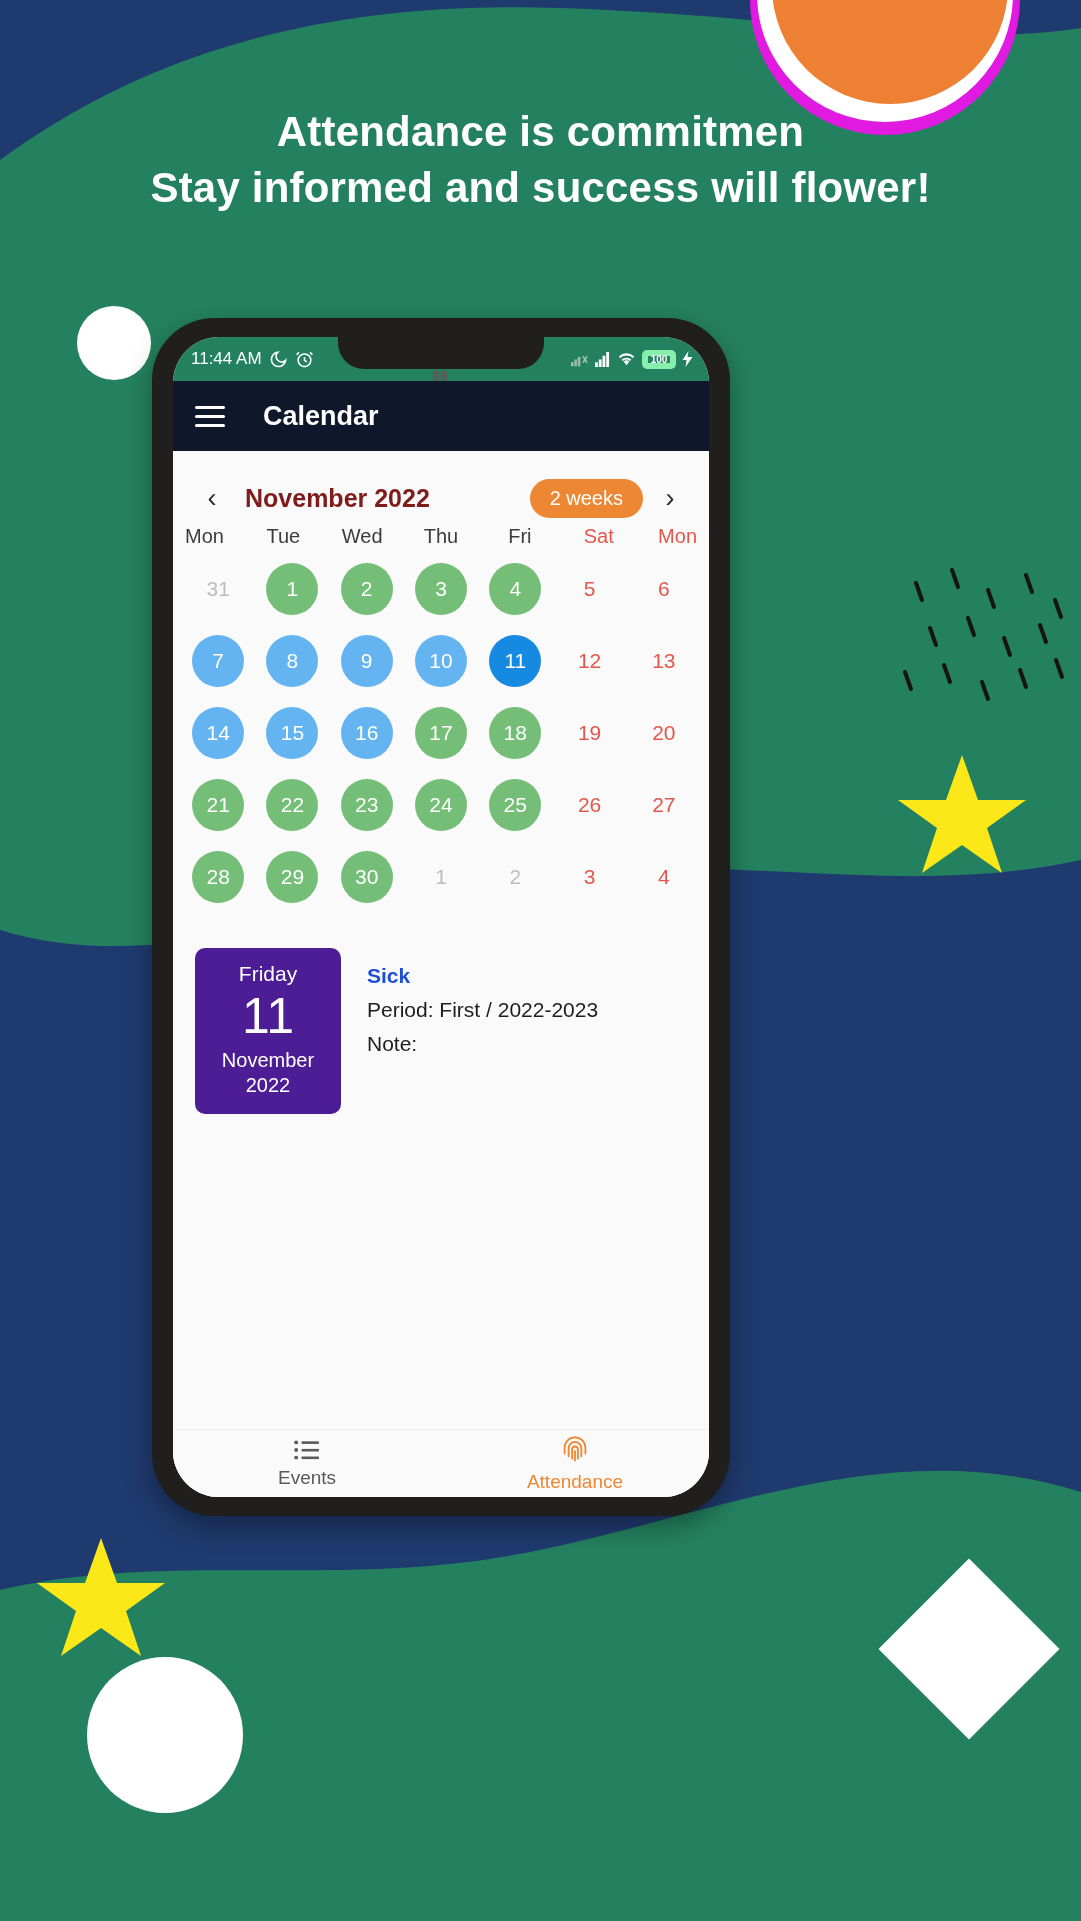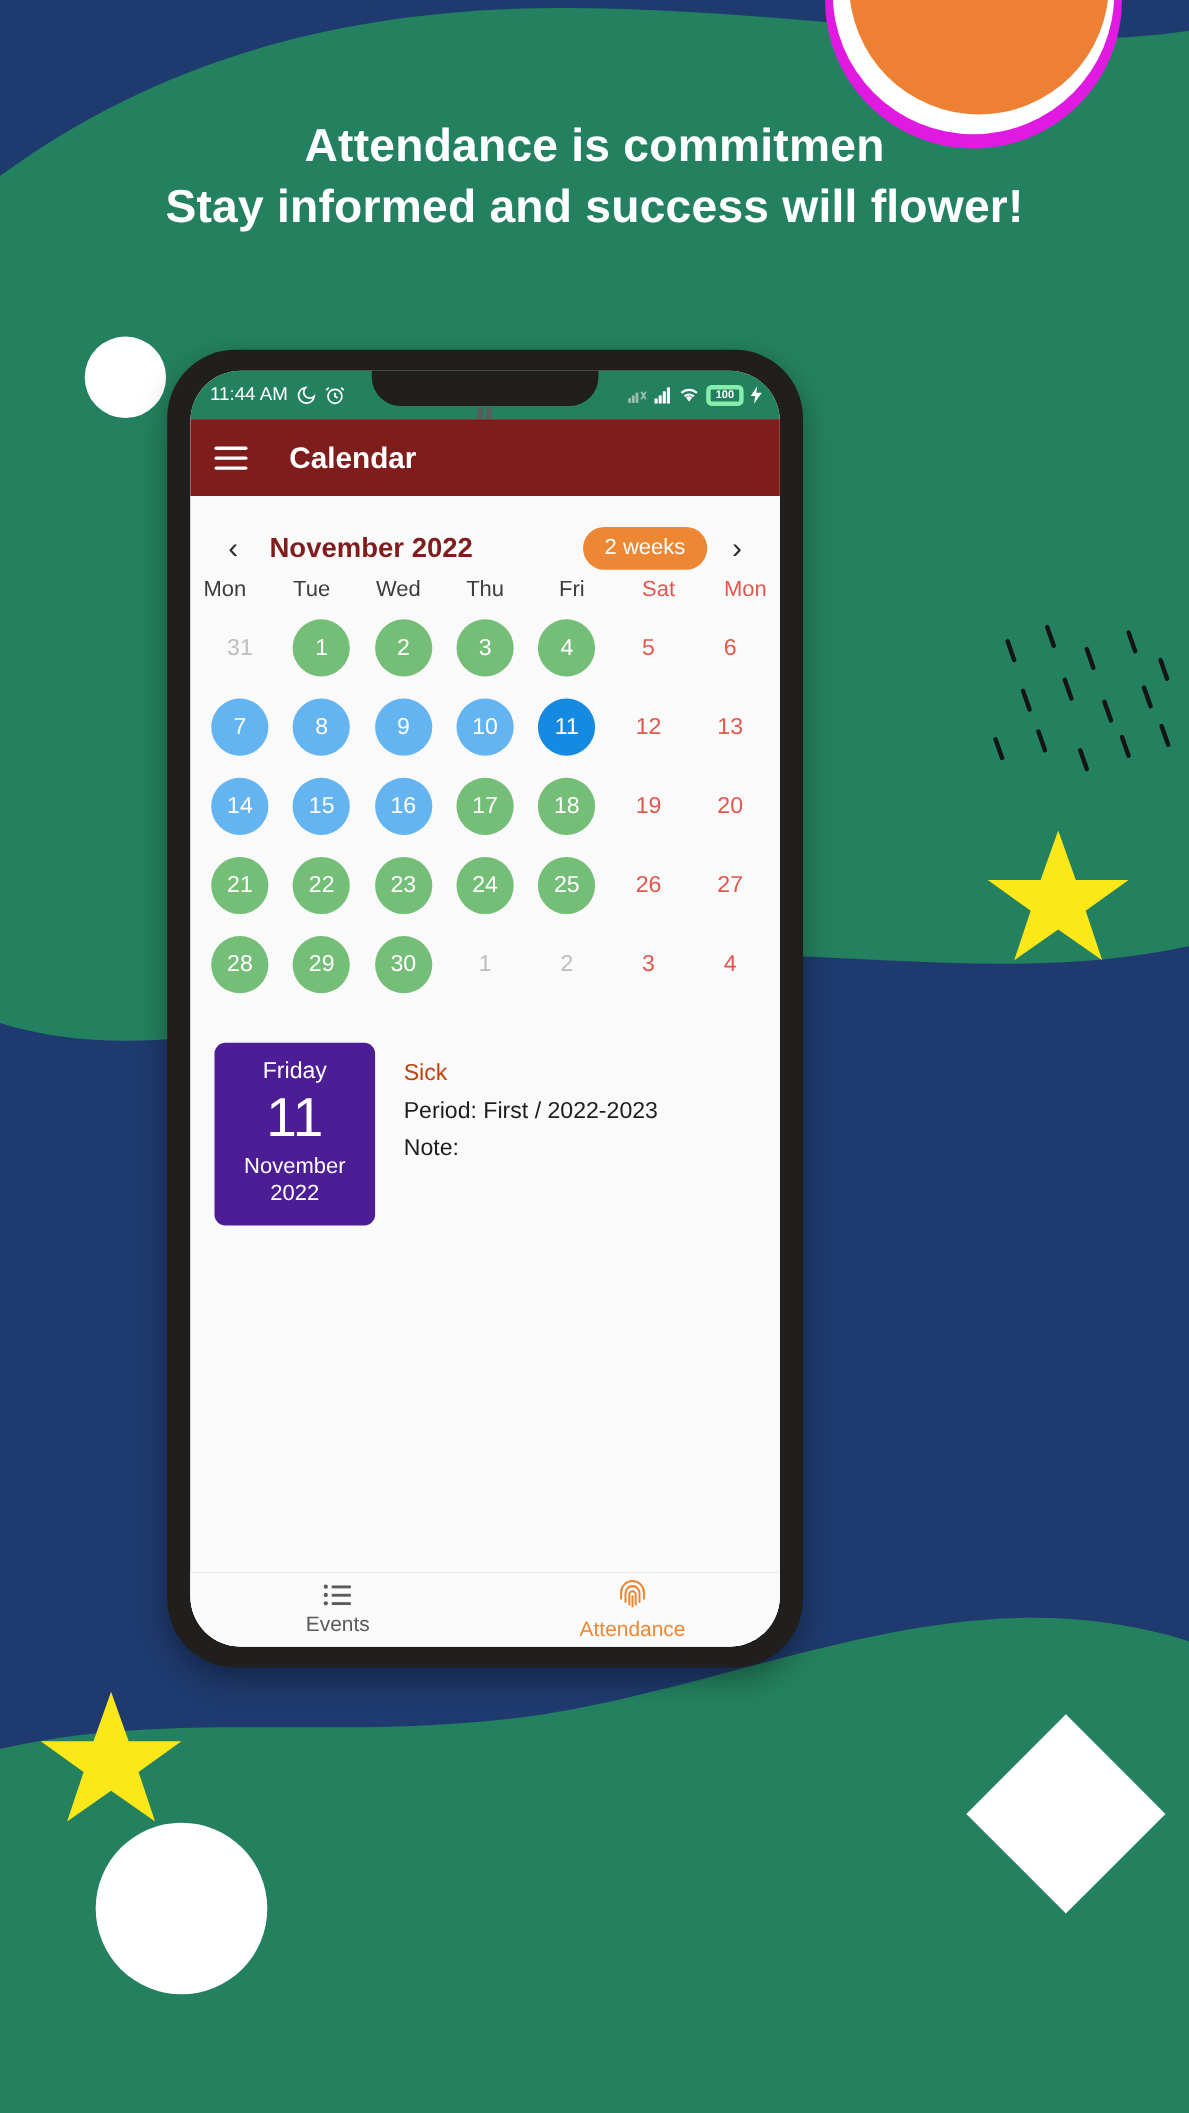--- a/index.html
+++ b/index.html
@@ -52,28 +52,28 @@
     top:-20px; width:206px; height:52px;
     background:#211f1e; border-radius:0 0 26px 26px;
     z-index:4;
   }
   .notch-dots {
     position:absolute; left:50%; top:30px; transform:translateX(-50%);
     color:#5b5b5b; font-size:13px; letter-spacing:1px; z-index:5;
   }
   .bat {
     display:inline-flex; align-items:center; justify-content:center;
-    border:4px solid #86efac; border-radius:5px;
+    border:6px solid #86efac; border-radius:5px;
     width:34px; height:19px; font-size:10px; font-weight:700;
     color:#fff;
   }
 
   
   .appbar {
-    height:70px; background:#7f1d1d;
+    height:70px; background:#0f172a;
     display:flex; align-items:center; gap:38px;
     padding-left:22px; color:#fff;
   }
   .burger { display:flex; flex-direction:column; gap:6px; cursor:pointer; }
   .burger span { display:block; width:30px; height:3px; background:#fff; border-radius:2px; }
   .appbar-title { font-size:27px; font-weight:700; }
 
   
   .calbody { background:#fafafa; height:calc(100% - 114px); position:relative; }
 
@@ -123,21 +123,21 @@
   .detail { display:flex; gap:26px; padding:40px 22px 0 22px; }
   .datecard {
     background:#4c1d95; color:#fff; border-radius:10px;
     width:146px; padding:14px 6px 16px 6px;
     text-align:center; flex:0 0 auto;
   }
   .dc-dow { font-size:21px; }
   .dc-num { font-size:50px; font-weight:400; line-height:1.12; margin:2px 0 4px; }
   .dc-mon { font-size:20px; line-height:1.25; }
   .info { padding-top:16px; }
-  .info-title { font-size:21px; font-weight:400; color:#c2410c; }
+  .info-title { font-size:21px; font-weight:700; color:#1d4ed8; }
   .info-line { font-size:21px; color:#1d1d1d; margin-top:10px; }
 
   
   .bottomnav {
     position:absolute; left:0; bottom:0; width:100%;
     height:68px; background:#fafafa;
     border-top:1px solid #ececec;
     display:flex;
   }
   .navitem {

